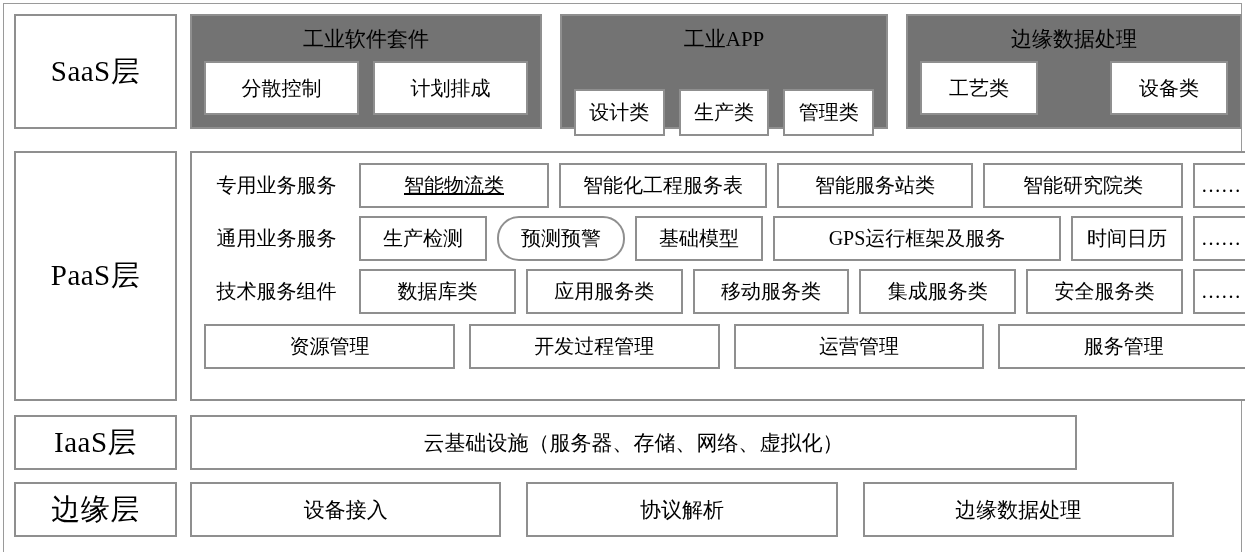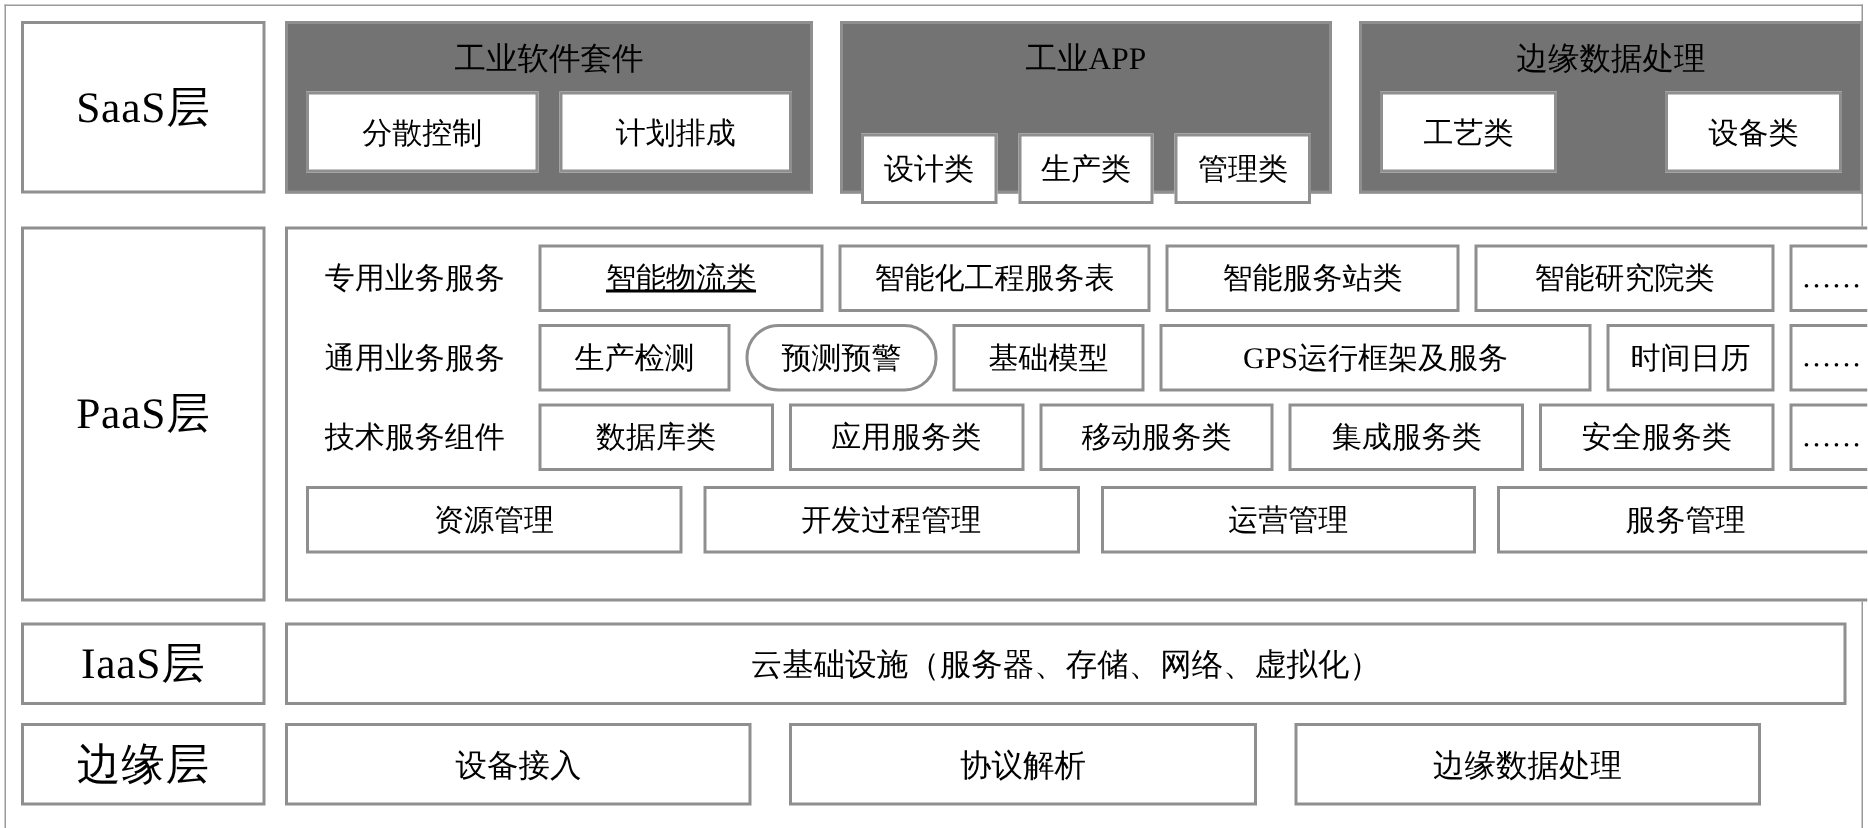--- a/index.html
+++ b/index.html
@@ -159,21 +159,21 @@
   
   .r2-a { flex: 0 0 128px; }
   .r2-b { flex: 0 0 128px; border-radius: 22px; }
   .r2-c { flex: 0 0 128px; }
   .r2-d { flex: 1 1 auto; }
   .r2-e { flex: 0 0 112px; }
   
   .r3 { flex: 1 1 0; }
 
   
-  #row-iaas { left: 14px; top: 415px; width: 1217px; height: 55px; }
+  #row-iaas { left: 14px; top: 415px; width: 1063px; height: 55px; }
   .iaas-bar {
     flex: 1 1 auto;
     margin-left: 13px;
     font-size: 21px;
     white-space: nowrap;
   }
   #row-iaas .layer-label { font-size: 29px; }
 
   
   #row-edge { left: 14px; top: 482px; width: 1160px; height: 55px; }

